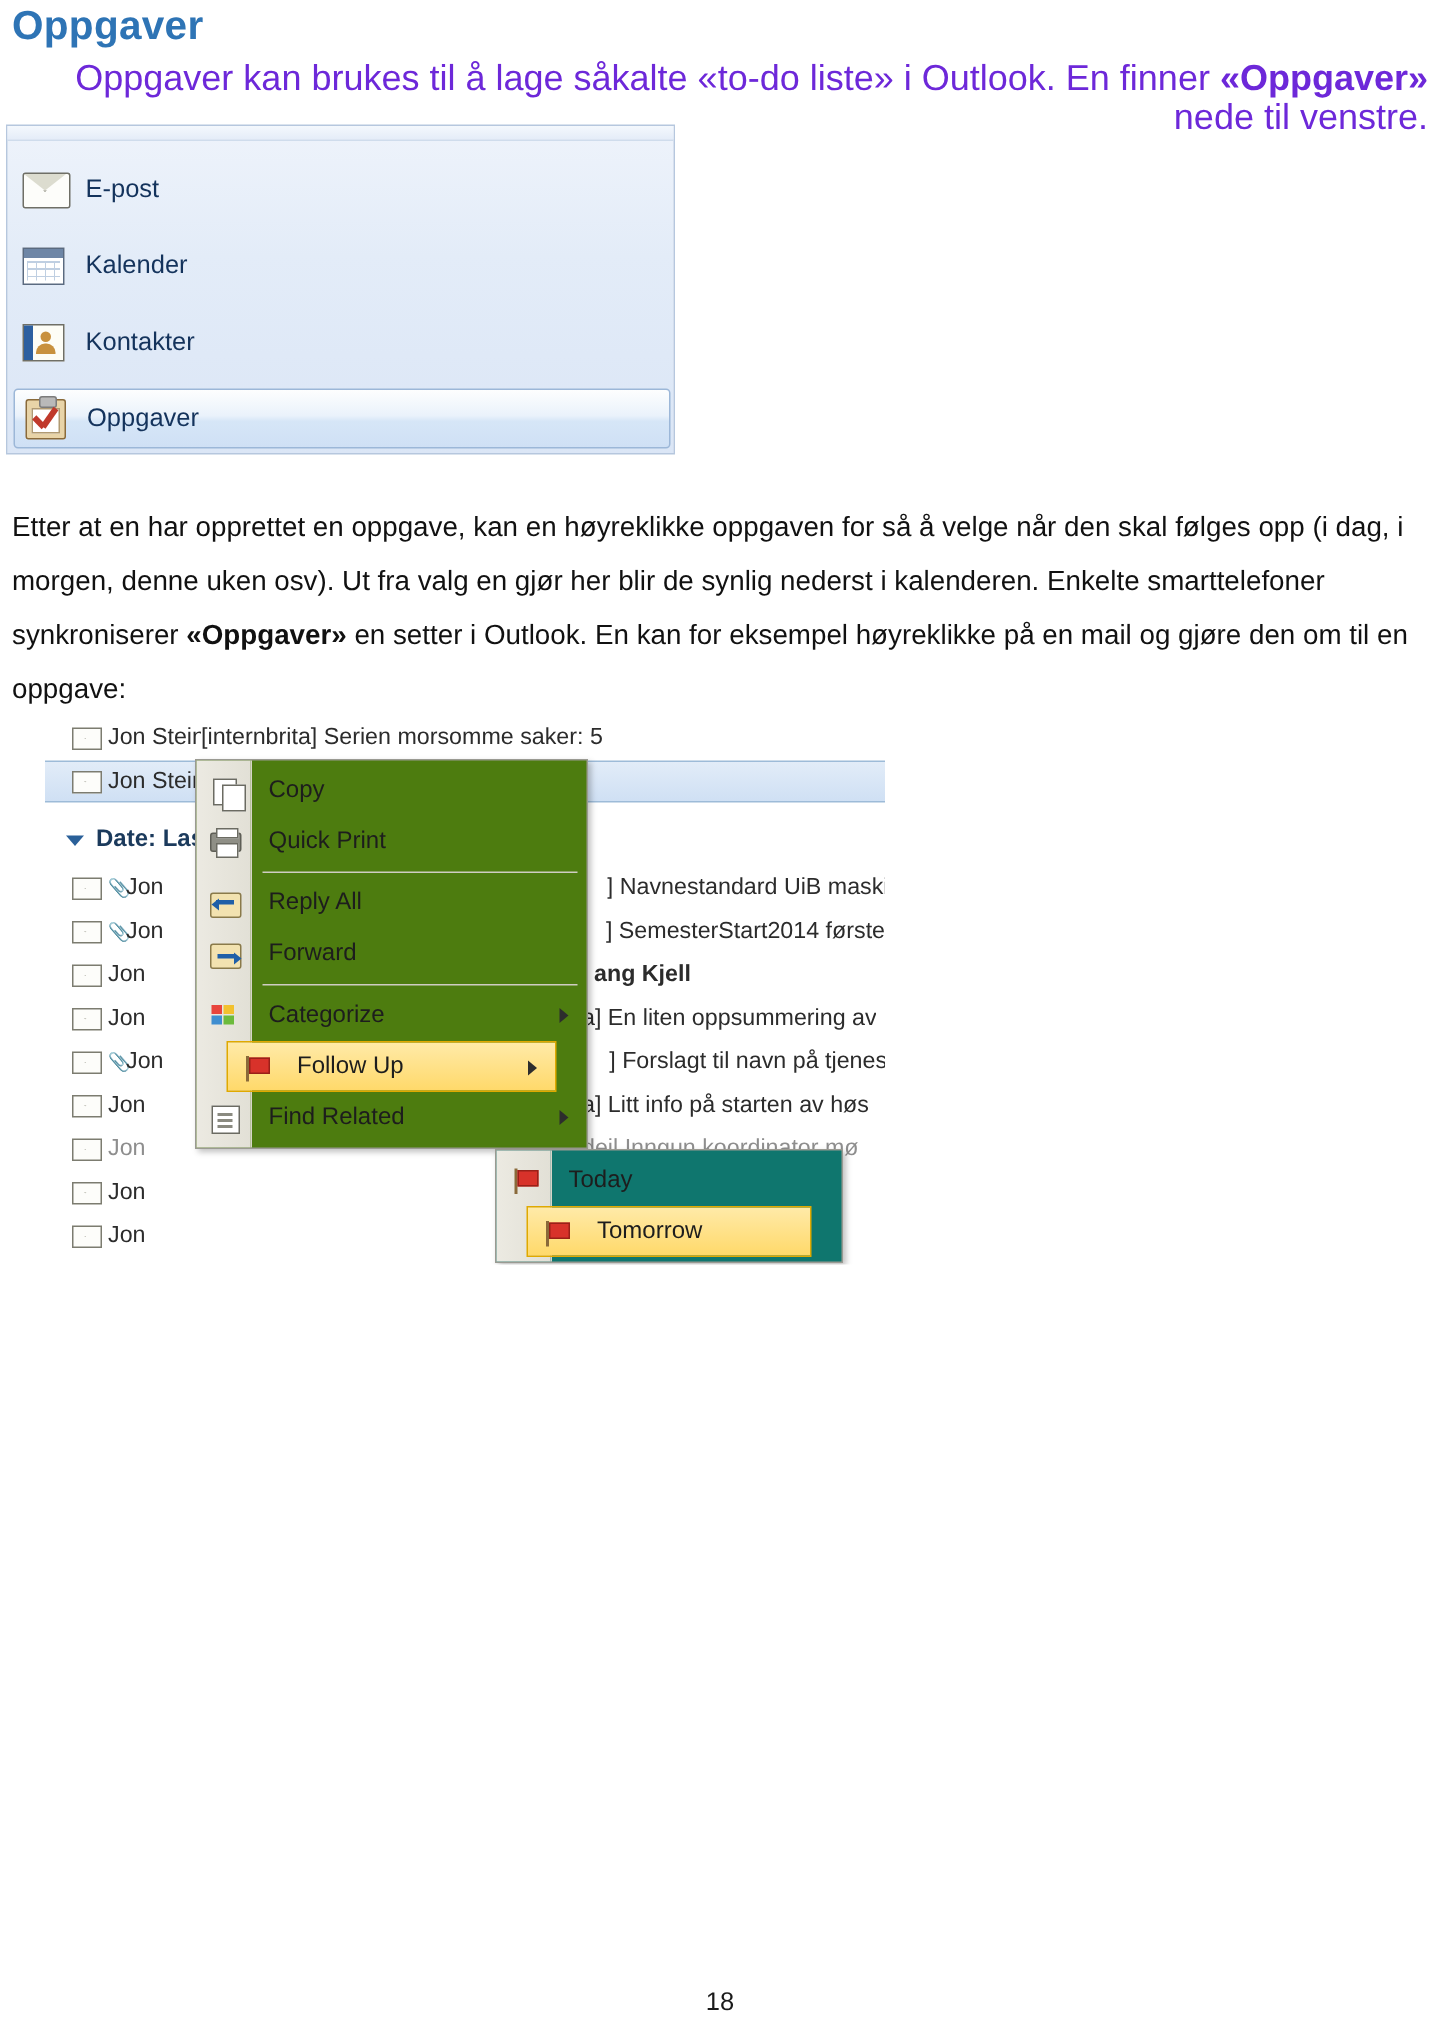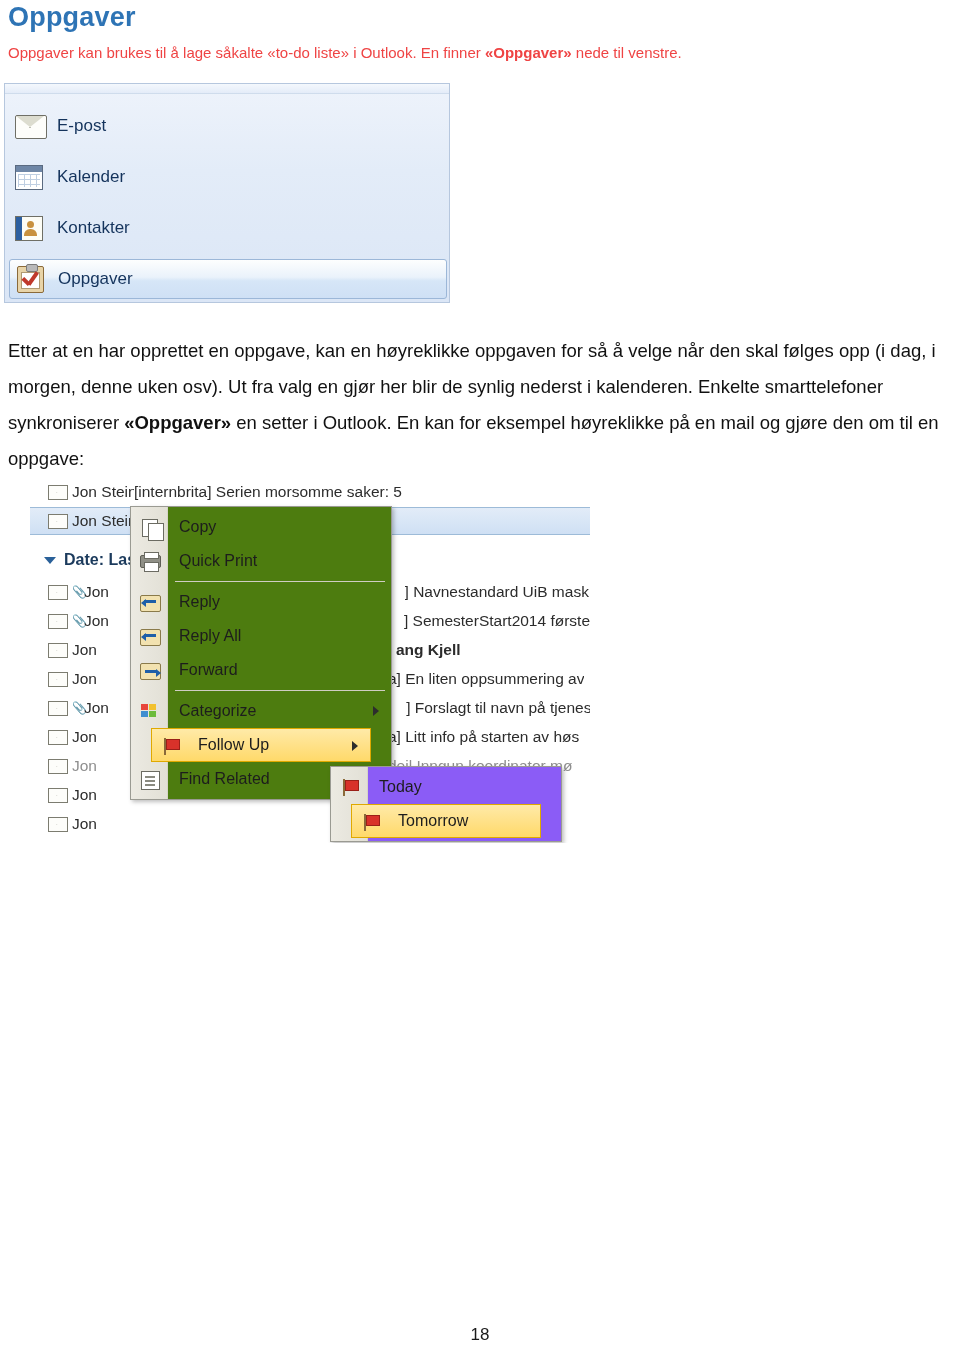--- a/index.html
+++ b/index.html
@@ -34,23 +34,24 @@
     color: #2e74b5;
     letter-spacing: 0.2px;
   }
 
   
   .intro {
     position: absolute;
     left: 8px;
     top: 40px;
     width: 944px;
-    font-size: 15px;
+    font-size: 24px;
     line-height: 26px;
-    color: #ef4444;
+    color: #6d28d9;
+    text-align: right;
   }
   .intro b { font-weight: bold; }
 
   
   .navpane {
     position: absolute;
     left: 4px;
     top: 83px;
     width: 446px;
     height: 220px;
@@ -349,21 +350,21 @@
     position: relative;
     z-index: 2;
   }
 
   
   .submenu {
     position: absolute;
     left: 300px;
     top: 288px;
     width: 230px;
-    background: #8b5cf6;
+    background: #0f766e;
     border: 1px solid #9a9a92;
     box-shadow: 2px 2px 4px rgba(0,0,0,0.25);
     padding: 3px 0;
     z-index: 5;
   }
   .submenu .gutter {
     position: absolute;
     left: 0; top: 0; bottom: 0;
     width: 36px;
     background: linear-gradient(to right, #eceae2, #e2e0d6);
@@ -545,28 +546,20 @@
 
       <div class="ctx-item">
         <span class="mi">
             <span class="pic-printer"></span>
           </span>
         <span>Quick Print</span>
       </div>
 
       <div class="ctx-sep"></div>
 
-      <div class="ctx-item">
-        <span class="mi">
-            <span class="pic-reply">
-              <span class="ar"></span>
-            </span>
-          </span>
-        <span>Reply</span>
-      </div>
 
       <div class="ctx-item">
         <span class="mi">
             <span class="pic-reply">
               <span class="ar"></span>
             </span>
           </span>
         <span>Reply All</span>
       </div>
 

